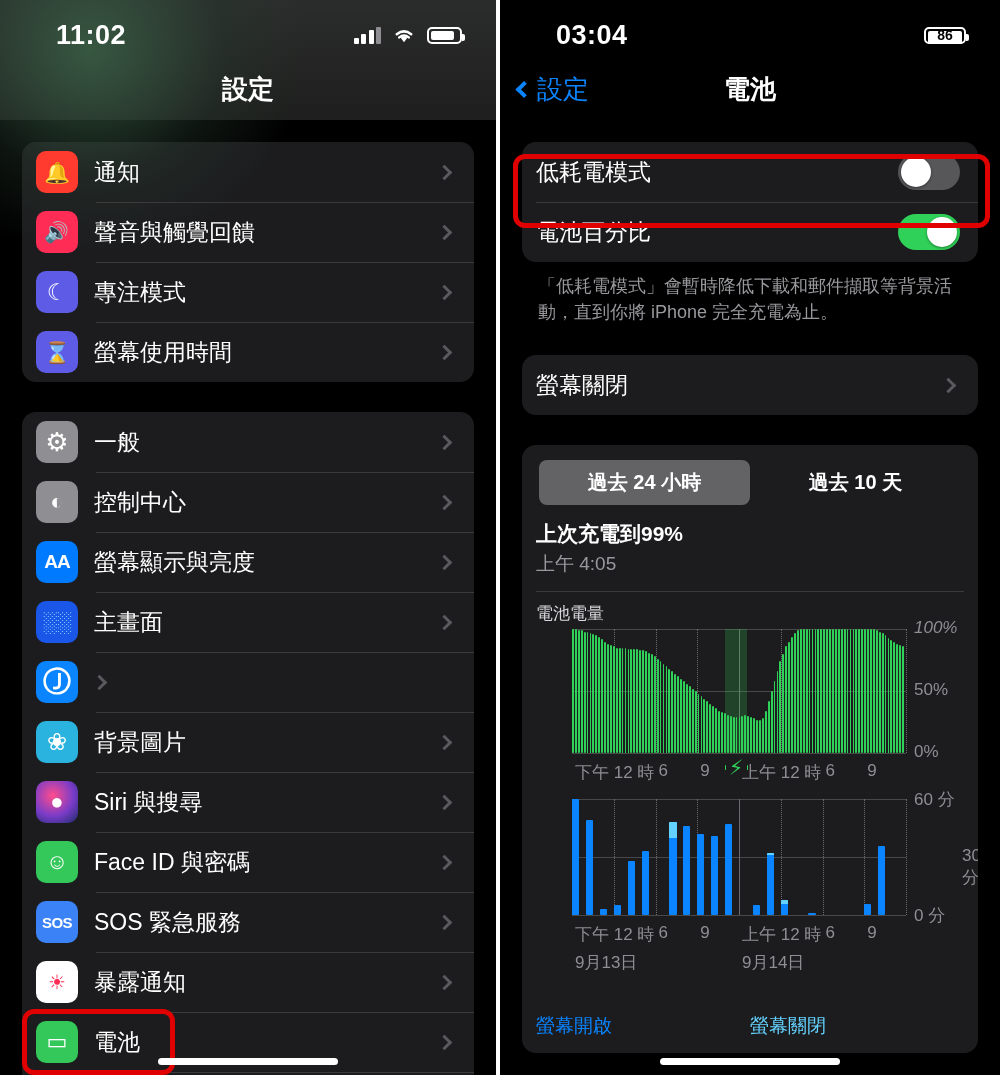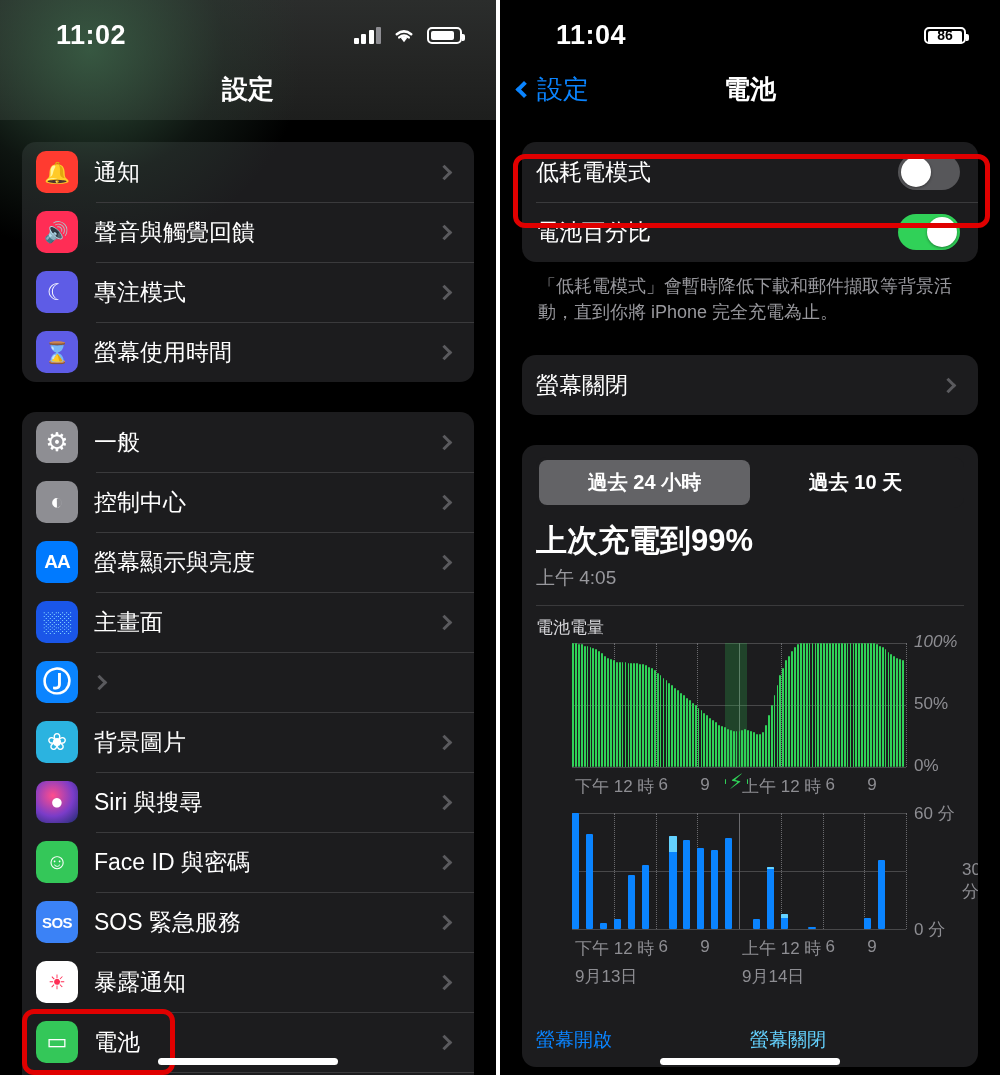--- a/index.html
+++ b/index.html
@@ -93,21 +93,21 @@
   .toggle.on { background:#30d158; } .toggle.on .knob { right: 3px; }
   .toggle.off { background:#57575a; } .toggle.off .knob { left: 3px; }
 
   .footnote { color:#98989d; font-size: 18px; line-height: 1.42; padding: 12px 38px 0 38px; }
 
   
   .seg { display:flex; background:#1c1c1e; border-radius:10px; padding:3px; margin: 0 0 6px 0; }
   .seg div { flex:1; text-align:center; padding: 9px 0; color:#fff; font-size:20px; border-radius:8px; font-weight: 600;}
   .seg div.sel { background:#636366; }
 
-  .charge-title { color:#fff; font-size: 31px; font-weight: 600; padding-top: 6px; }
+  .charge-title { color:#fff; font-size: 21px; font-weight: 600; padding-top: 6px; }
   .charge-time { color:#98989d; font-size: 19px; padding-top: 3px; }
 
   .hr { height:1px; background:#3a3a3c; margin: 14px 0 0 0; }
 
   .chart-label { color:#d8d8dc; font-size:17px; padding: 10px 0 4px 0; }
 
   
   .chart-wrap { position: relative; }
   .plot { position: relative; }
   .gridline { position:absolute; left:0; right:0; height:1px; background:#48484a; }
@@ -287,21 +287,21 @@
       </div>
 
     <div class="redbox" id="battery-row-box" style="left: 22px; top: 1009px; width: 153px; height: 66px;"></div>
 
     <div class="home-ind"></div>
   </div>
 
   <div class="phone right">
 
     <div class="statusbar">
-      <div class="clock">11:04</div>
+      <div class="clock">03:04</div>
       <div class="status-icons">
         <div class="batt pct">
           <div class="fill"></div>
           <span class="num">86</span>
         </div>
       </div>
     </div>
 
     <div class="navbar">
       <div class="back">

